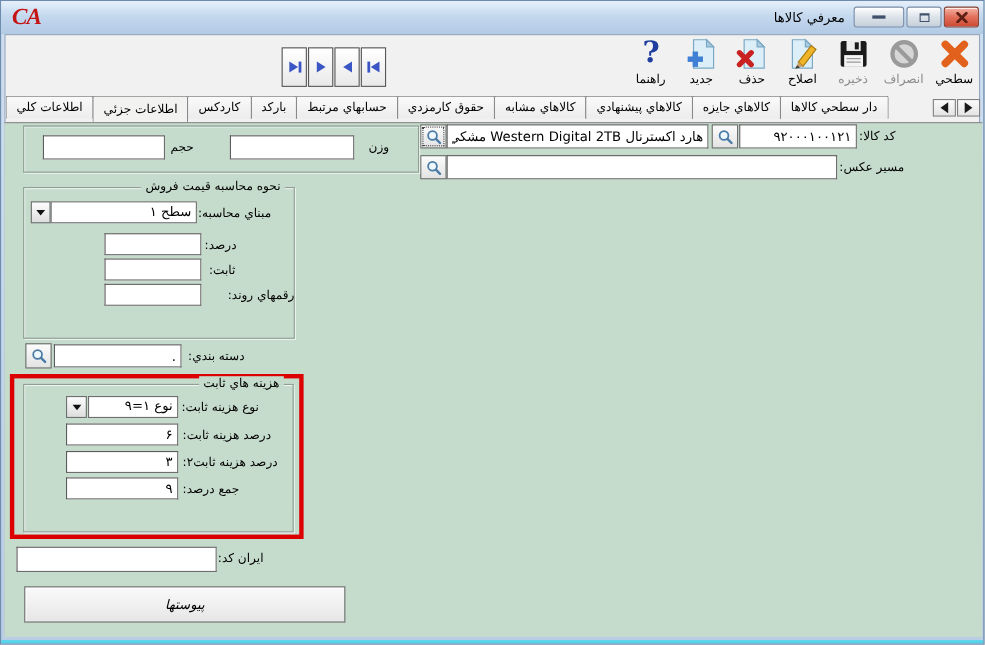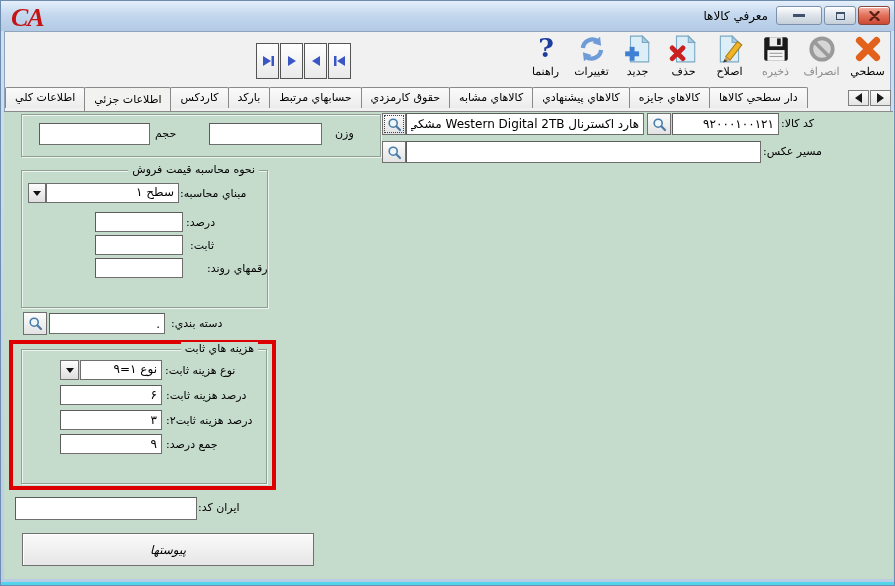--- a/index.html
+++ b/index.html
@@ -4,21 +4,21 @@
 <style>
   html,body{margin:0;padding:0;background:#9fb6cf;}
   *{box-sizing:border-box;}
   body{font-family:"DejaVu Sans","Liberation Sans",sans-serif;font-size:11px;color:#000;}
   .window{position:relative;width:895px;height:586px;overflow:hidden;
     background:linear-gradient(180deg,#cfe0f2,#b9cde4);border:1px solid #6e8cae;}
   
   .titlebar{position:absolute;top:0;left:0;right:0;height:30px;
     background:linear-gradient(180deg,#e6f0fb,#c4d8ee 45%,#b2cae4);}
   .ca-logo{position:absolute;left:10px;top:2px;font-family:"Liberation Serif","DejaVu Serif",serif;
-    font-style:italic;font-weight:bold;font-size:26px;color:#c41414;letter-spacing:-1px;}
+    font-style:italic;font-weight:bold;font-size:21px;color:#c41414;letter-spacing:-1px;}
   .win-title{position:absolute;right:126px;top:8px;font-size:12px;direction:rtl;white-space:nowrap;}
   .winbtn{position:absolute;top:5px;height:19px;border:1px solid #7d90a9;border-radius:3px;
     background:linear-gradient(#fefefe,#dde3ea 50%,#c6cfd9);box-shadow:inset 0 1px 0 #fff;
     display:flex;align-items:center;justify-content:center;padding:0;cursor:default;}
   .winbtn.min{right:72px;width:46px;}
   .winbtn.rst{right:38px;width:32px;}
   .winbtn.cls{right:4px;width:32px;border-color:#8a4438;
     background:linear-gradient(#f6b4a8,#e2705a 50%,#cc4a34);}
   .glyph-dash{display:block;width:12px;height:3px;background:#40516b;}
   .glyph-box{display:block;width:9px;height:8px;border:1px solid #40516b;border-top-width:2px;}
@@ -162,29 +162,20 @@
       <svg class="ticon" viewBox="0 0 28 28">
           <path d="M7 2 h11 l6 6 v18 h-17 z" fill="#dcEFf8" stroke="#7aa8c4"></path>
           <path d="M18 2 l6 6 h-6 z" fill="#aacbe0" stroke="#7aa8c4"></path>
           <rect x="2" y="16.2" width="13" height="4.6" fill="#3f7fd4"></rect>
           <rect x="6.2" y="12" width="4.6" height="13" fill="#3f7fd4"></rect>
         </svg>
       <span class="tlabel">جديد</span>
     </button>
     <button class="tbtn">
       <svg class="ticon" viewBox="0 0 28 28">
-          <path d="M5.5 13 a9 9 0 0 1 14.5 -6" fill="none" stroke="#6f9bd8" stroke-width="4"></path>
-          <polygon points="21.5,2.5 22.5,11 14.5,8.5" fill="#6f9bd8"></polygon>
-          <path d="M22.5 15 a9 9 0 0 1 -14.5 6" fill="none" stroke="#6f9bd8" stroke-width="4"></path>
-          <polygon points="6.5,25.5 5.5,17 13.5,19.5" fill="#6f9bd8"></polygon>
-        </svg>
-      <span class="tlabel">تغييرات</span>
-    </button>
-    <button class="tbtn">
-      <svg class="ticon" viewBox="0 0 28 28">
           <text x="14" y="21" text-anchor="middle" font-family="DejaVu Serif, Liberation Serif, serif" font-size="25" font-weight="bold" fill="#1f3d9e">?</text>
         </svg>
       <span class="tlabel">راهنما</span>
     </button>
   </div>
 
   <div class="tabstrip">
     <div class="tab">اطلاعات كلي</div>
     <div class="tab active">اطلاعات جزئي</div>
     <div class="tab">كاردكس</div>

